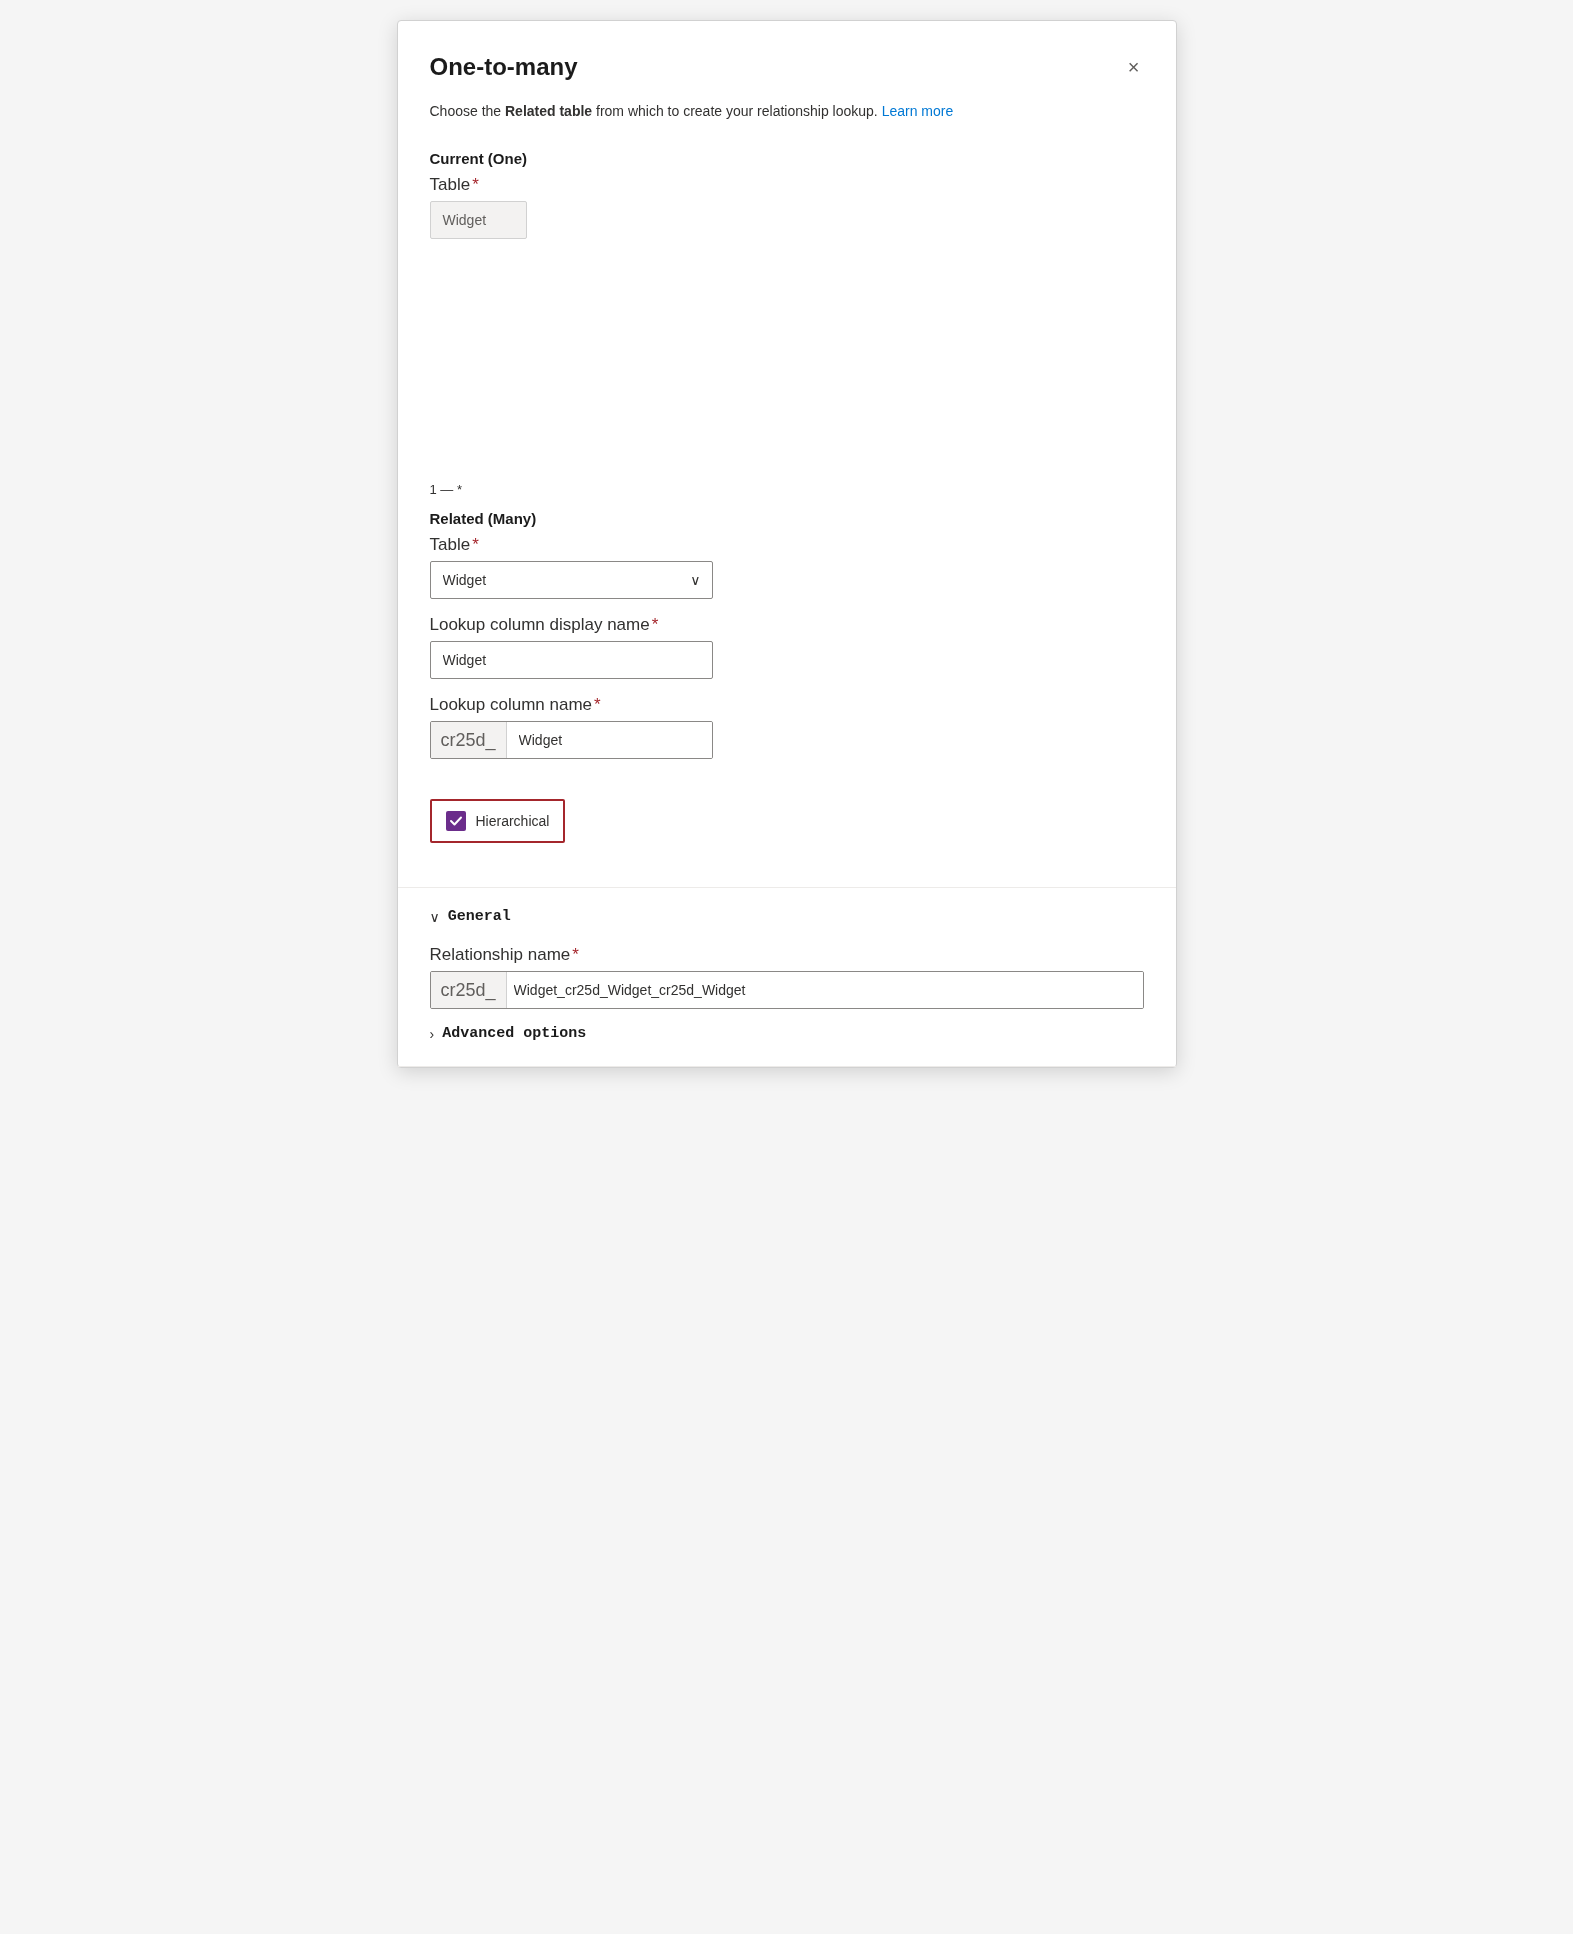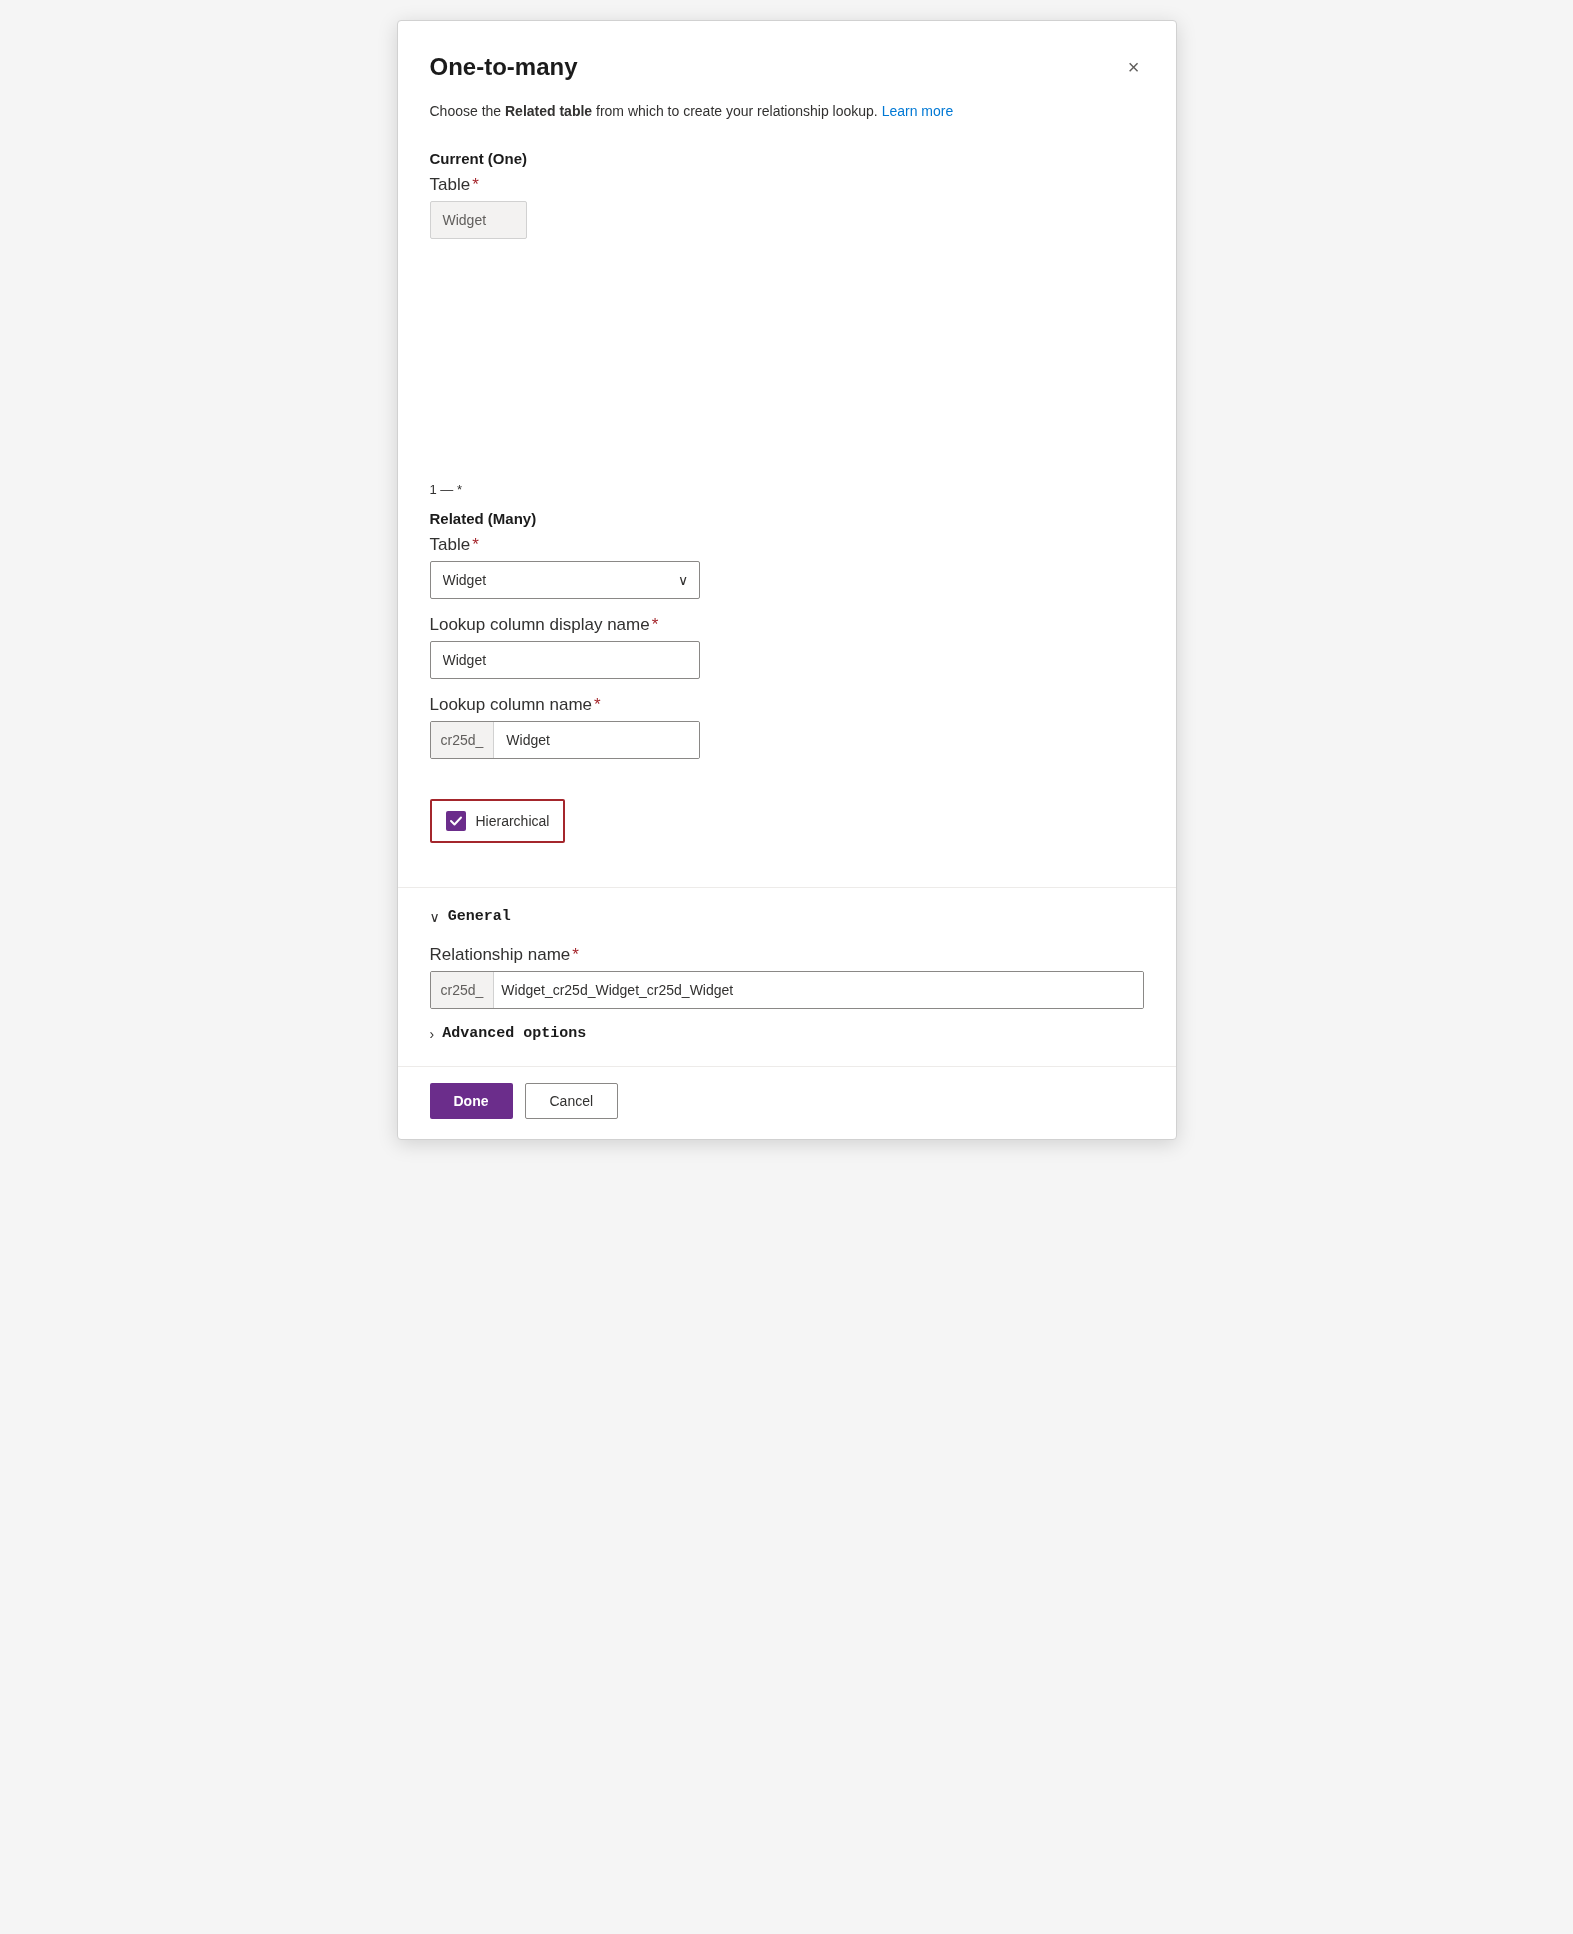--- a/index.html
+++ b/index.html
@@ -183,21 +183,21 @@
       border: 1px solid #8a8886;
       border-radius: 2px;
       overflow: hidden;
       height: 38px;
     }
 
     .input-prefix {
       background: #f3f2f1;
       border-right: 1px solid #d1d1d1;
       padding: 10px 10px;
-      font-size: 14px;
+      font-size: 18px;
       color: #605e5c;
       white-space: nowrap;
       display: flex;
       align-items: center;
     }
 
     .input-with-prefix input {
       border: none;
       flex: 1;
       padding: 8px 12px;
@@ -436,17 +436,13 @@
   </div>
 
   <div class="advanced-section">
     <div class="section-header">
       <span class="chevron-icon">›</span>
       <span class="section-header-label">Advanced options</span>
     </div>
   </div>
 
   <hr class="footer-divider">
-  <div class="dialog-footer">
-    <button class="btn-done">Done</button>
-    <button class="btn-cancel">Cancel</button>
-  </div>
 </div>
 
 </body></html>

